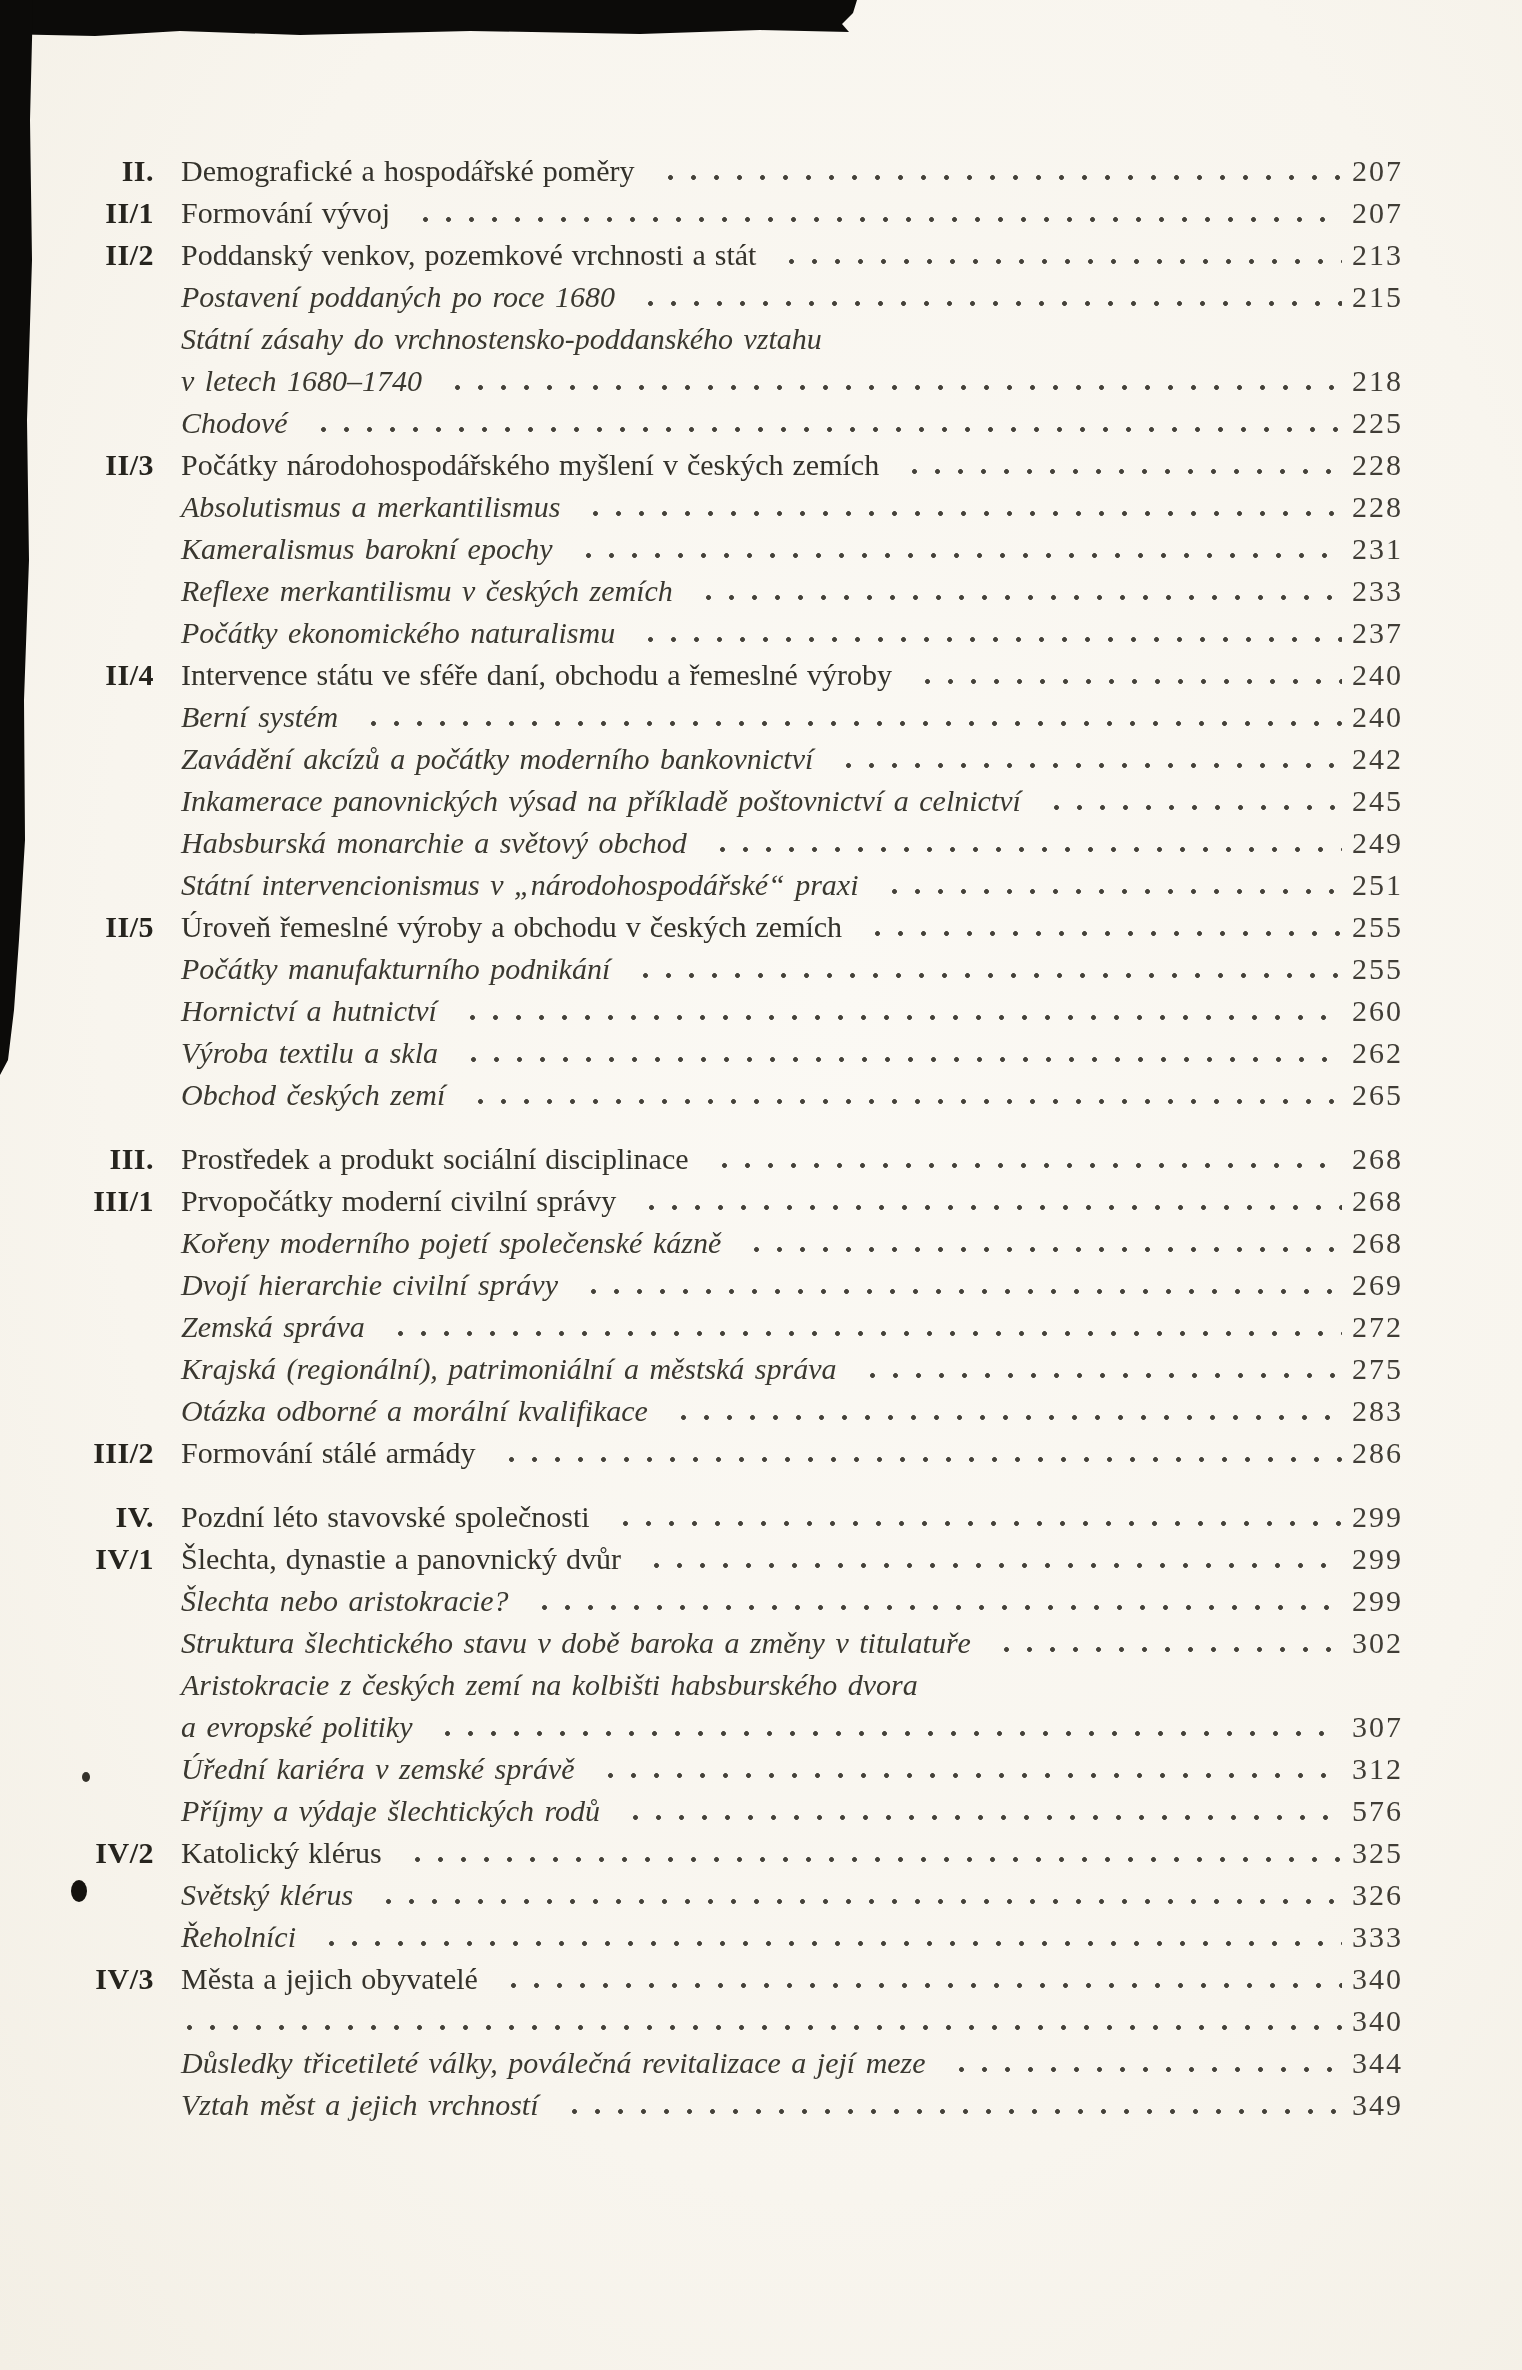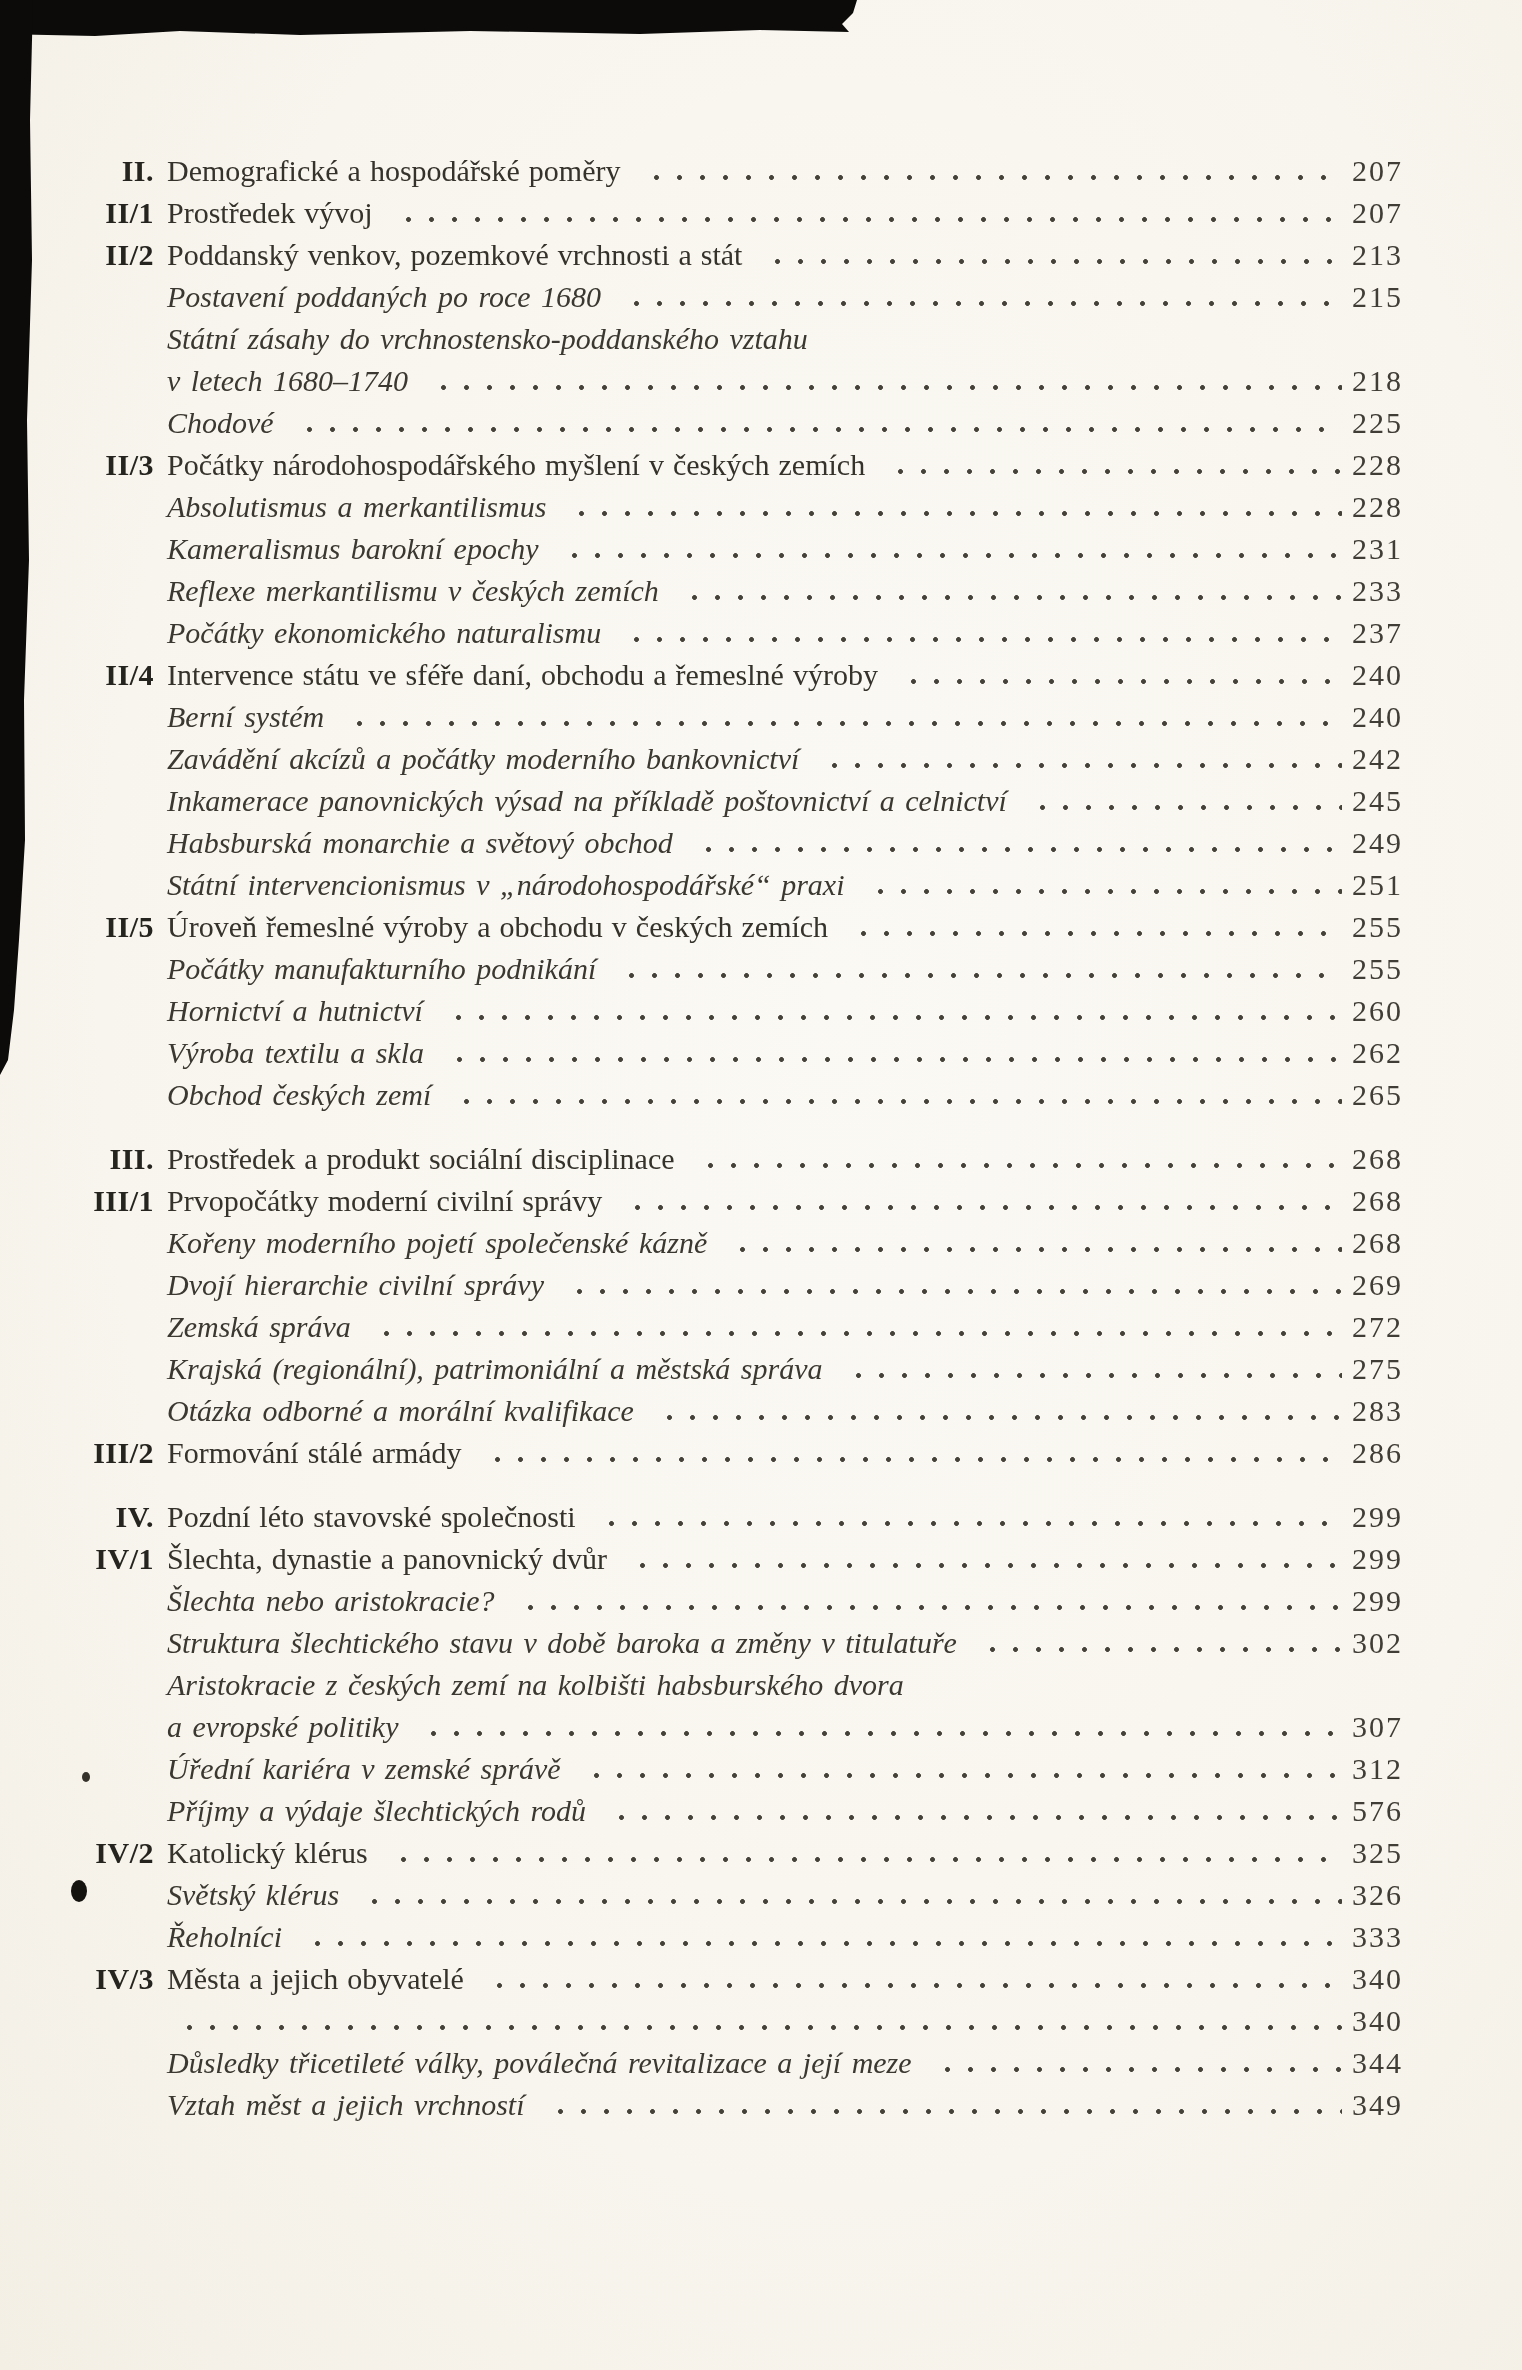--- a/index.html
+++ b/index.html
@@ -25,21 +25,21 @@
     white-space:nowrap;
   }
   .row.gap{margin-top:22px;}
   .label{
     flex:0 0 62px;width:62px;text-align:right;
     font-weight:bold;color:#26241e;
     letter-spacing:0.5px;
   }
   .title{
     flex:0 0 auto;
-    margin-left:13px;
+    margin-left:27px;
     word-spacing:1.5px;
     color:#34322b;
   }
   .row.sub .title{
     font-style:italic;
     color:#3a3830;
     word-spacing:3px;
     text-align:right;
   }
   .leader{
@@ -70,21 +70,21 @@
 
   <div class="toc">
       <div class="row">
         <span class="label">II.</span>
         <span class="title">Demografické a hospodářské poměry</span>
         <span class="leader"></span>
         <span class="pagenum">207</span>
       </div>
       <div class="row">
         <span class="label">II/1</span>
-        <span class="title">Prostředek vývoj</span>
+        <span class="title">Formování vývoj</span>
         <span class="leader"></span>
         <span class="pagenum">207</span>
       </div>
       <div class="row">
         <span class="label">II/2</span>
         <span class="title">Poddanský venkov, pozemkové vrchnosti a stát</span>
         <span class="leader"></span>
         <span class="pagenum">213</span>
       </div>
       <div class="row sub">

